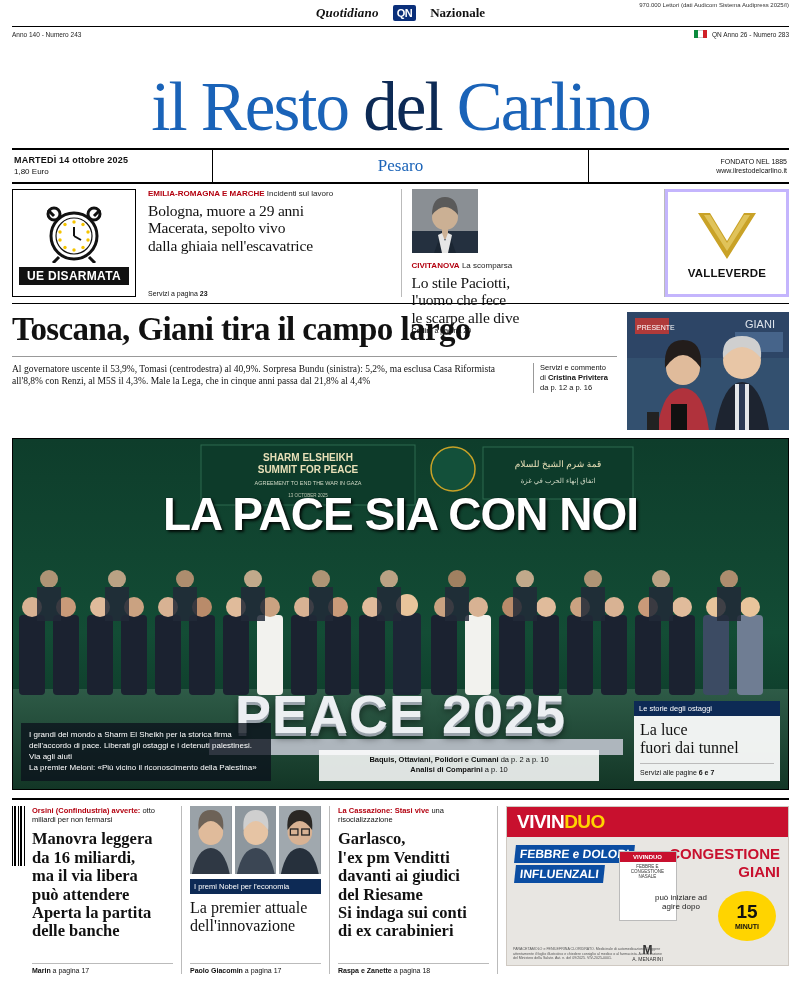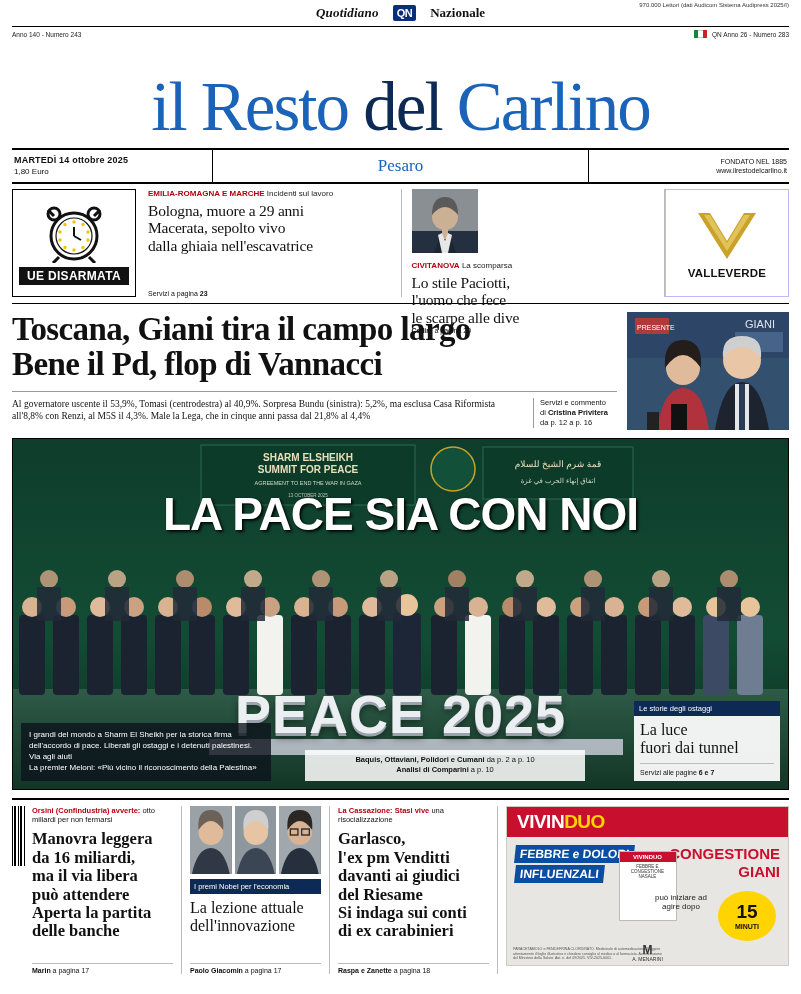--- a/index.html
+++ b/index.html
@@ -108,21 +108,21 @@
   }
   .promo-foot {
     margin-top: auto; font-family: "Liberation Sans", sans-serif; font-size: 7px;
   }
   .promo-foot b { font-weight: bold; }
   .promo-mid { display: flex; gap: 8px; }
   .promo-photo {
     width: 66px; height: 64px; background: #6a6f74; flex: none; position: relative; overflow: hidden;
   }
   .vb {
-    width: 124px; border: 1px solid #c4b5fd; display: flex; flex-direction: column;
+    width: 124px; border: 3px solid #c4b5fd; display: flex; flex-direction: column;
     align-items: center; justify-content: center; background: #fff;
   }
   .vb .vtext { font-family: "Liberation Sans", sans-serif; font-weight: bold; font-size: 11.5px; letter-spacing: .2px; margin-top: 4px;}
 
   .rule-med { border-top: 1px solid #000; margin-top: 6px; }
 
   
   .lead { display: flex; margin-top: 8px; gap: 10px; }
   .lead-main { flex: 1; }
   .lead h1 {
@@ -162,21 +162,21 @@
     font-family: "Liberation Sans", sans-serif; font-weight: bold; font-size: 54px;
     color: #eceff2; letter-spacing: 1px;
     text-shadow: 0 3px 0 #9aa3ab, 0 5px 7px rgba(0,0,0,.5);
   }
   .hero-caption {
     position: absolute; left: 8px; bottom: 8px; width: 250px;
     background: rgba(12,18,28,.78); color: #fff; padding: 7px 8px;
     font-family: "Liberation Sans", sans-serif; font-size: 8px; line-height: 1.35;
   }
   .hero-credits {
-    position: absolute; left: 292px; bottom: 8px; width: 280px; text-align: center;
+    position: absolute; left: 306px; bottom: 8px; width: 280px; text-align: center;
     background: rgba(255,255,255,.86); padding: 5px 6px;
     font-family: "Liberation Sans", sans-serif; font-size: 7.5px; line-height: 1.4; color: #111;
   }
   .hero-credits b { font-weight: bold; }
   .hero-side {
     position: absolute; right: 8px; bottom: 8px; width: 146px;
     background: rgba(255,255,255,.93); padding: 0 0 5px 0;
   }
   .hero-side .hs-k {
     background: #0d2a55; color: #fff; font-family: "Liberation Sans", sans-serif;
@@ -406,21 +406,20 @@
       <div class="vtext">VALLEVERDE</div>
     </div>
   </div>
 
   <div class="rule-med"></div>
 
   <div class="lead">
     <div class="lead-main">
       <h1>
         <span class="l1">Toscana, Giani tira il campo largo</span>
-        <span class="l2">Bene il Pd, flop di Vannacci</span>
       </h1>
       <div class="lead-sub">
         <div class="txt">Al governatore uscente il 53,9%, Tomasi (centrodestra) al 40,9%. Sorpresa Bundu (sinistra): 5,2%, ma esclusa Casa Riformista all'8,8% con Renzi, al M5S il 4,3%. Male la Lega, che in cinque anni passa dal 21,8% al 4,4%</div>
         <div class="ref">
           <div>Servizi e commento</div>
           <div><span>di </span><b>Cristina Privitera</b></div>
           <div>da p. 12 a p. 16</div>
         </div>
       </div>
     </div>
@@ -622,21 +621,21 @@
             <rect width="44" height="68" fill="#a0a8ae"></rect>
             <circle cx="22" cy="26" r="13" fill="#d8b293"></circle>
             <path d="M9 24 q13 -18 26 0 q2 -20 -13 -20 q-15 0 -13 20z" fill="#2a2724"></path>
             <rect x="12" y="23" width="8" height="6" fill="none" stroke="#222" stroke-width="1.3"></rect>
             <rect x="24" y="23" width="8" height="6" fill="none" stroke="#222" stroke-width="1.3"></rect>
             <path d="M2 68 q6 -26 20 -26 q14 0 20 26z" fill="#26303c"></path>
           </svg>
         </div>
       </div>
       <div class="b2-kick">I premi Nobel per l'economia</div>
-      <div class="b2-head" style="white-space:pre-line;">La lezione attuale
+      <div class="b2-head" style="white-space:pre-line;">La premier attuale
 dell'innovazione</div>
       <div class="bfoot">
         <b>Paolo Giacomin</b><span> a pagina 17</span>
       </div>
     </div>
 
     <div class="bcol b3">
       <div class="b3-kick">
         <b>La Cassazione: Stasi vive</b>
         <span>una risocializzazione</span>

